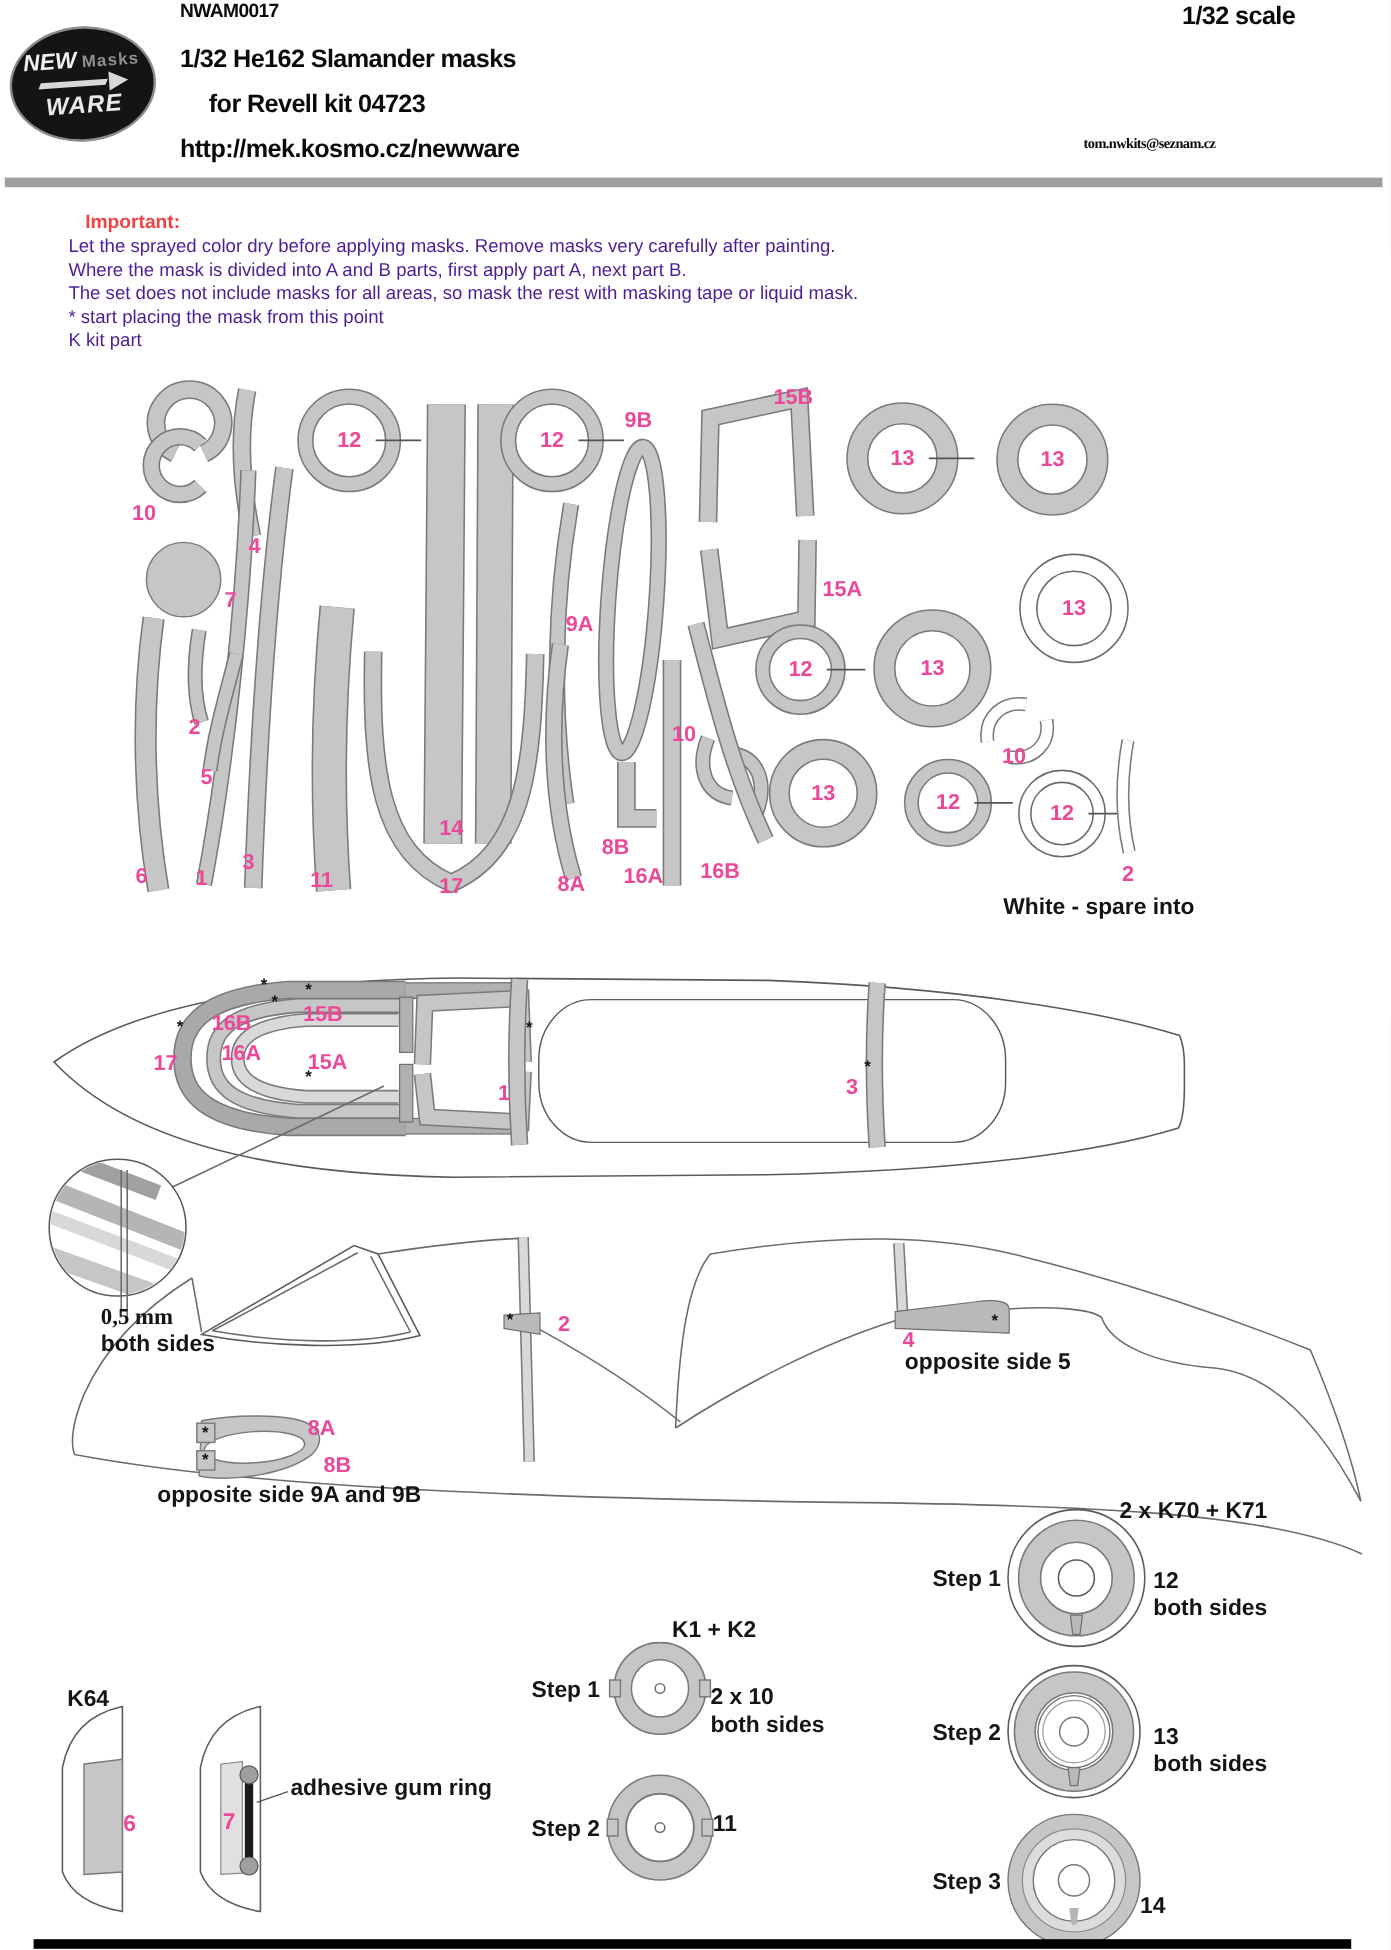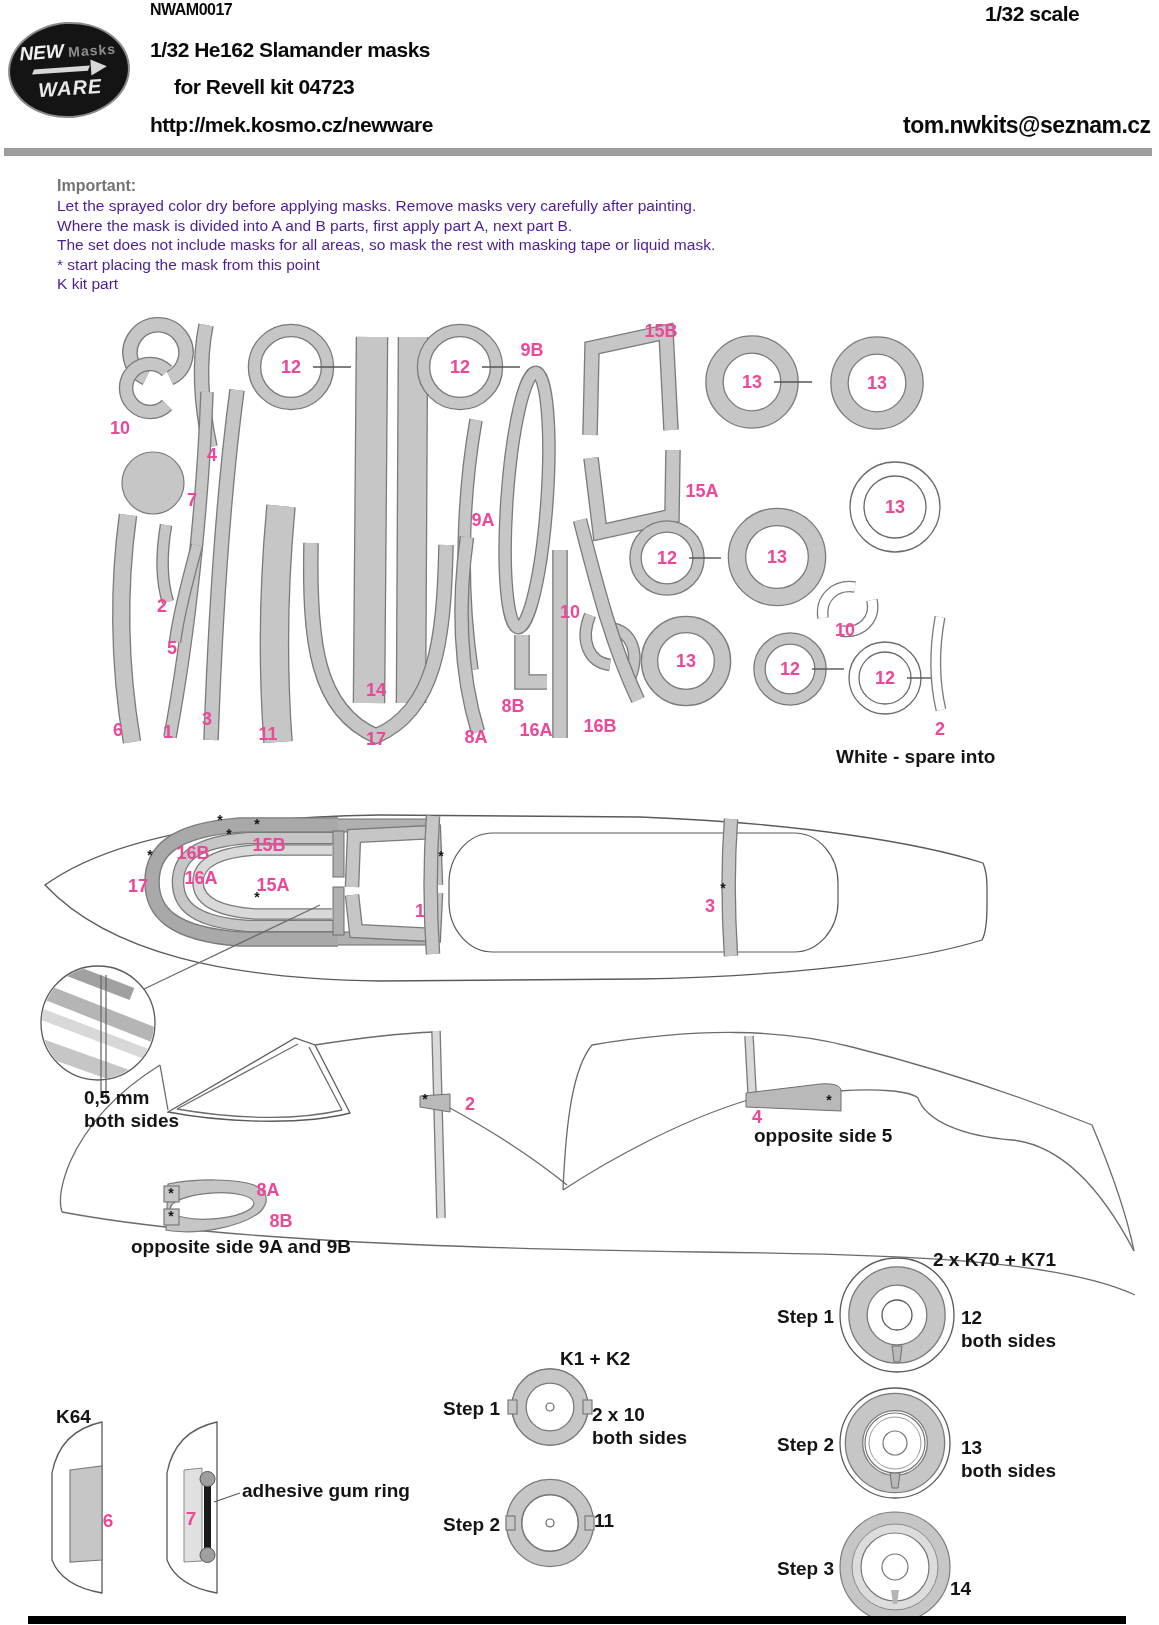--- a/index.html
+++ b/index.html
@@ -7,21 +7,21 @@
       font-family:"Liberation Sans",sans-serif;color:#111;}
   .abs{position:absolute;}
   svg{position:absolute;left:0;display:block;}
 
   
   .ht{position:absolute;font:bold 21px "Liberation Sans",sans-serif;letter-spacing:-0.5px;color:#0a0a0a;white-space:nowrap;}
   .lbl{position:absolute;transform:translate(-50%,-50%);font:bold 18px "Liberation Sans",sans-serif;color:#ec4899;white-space:nowrap;}
   .note{position:absolute;font:bold 19px "Liberation Sans",sans-serif;color:#141414;white-space:nowrap;}
   .star{position:absolute;transform:translate(-50%,-50%);font:bold 14px "Liberation Sans",sans-serif;color:#141414;}
   .instr{font:15.5px/19.5px "Liberation Sans",sans-serif;color:#4c1d95;white-space:nowrap;}
-  .instr-h{font:bold 16px/20px "Liberation Sans",sans-serif;color:#737373;}
+  .instr-h{font:bold 16px/20px "Liberation Sans",sans-serif;color:#ef4444;margin-left:14px;}
 
   
   .logo{position:absolute;left:8px;top:22px;width:118px;height:92px;background:#141414;border-radius:50%;
         border:2px solid #8a8a8a;display:flex;flex-direction:column;align-items:center;justify-content:center;
         transform:rotate(-4deg);}
   .logo-l1{white-space:nowrap;}
   .logo-new{font:italic bold 19px "Liberation Sans",sans-serif;color:#f0f0f0;}
   .logo-masks{font:bold 14px "Liberation Sans",sans-serif;color:#8f8f8f;letter-spacing:1px;}
   .logo-arrow{position:relative;width:76px;height:12px;margin:1px 0 2px 0;}
   .logo-arrow .shaft{position:absolute;left:2px;top:4px;width:56px;height:5px;background:#d8d8d8;transform:skewX(-25deg);}
@@ -57,21 +57,21 @@
         <i class="head"></i>
       </div>
     <div class="logo-ware">WARE</div>
   </div>
 
   <div class="ht" style="left:150px;top:1px;font-size:16px;">NWAM0017</div>
   <div class="ht" style="left:150px;top:38px;">1/32 He162 Slamander masks</div>
   <div class="ht" style="left:150px;top:75px;margin-left:24px;">for Revell kit 04723</div>
   <div class="ht" style="left:150px;top:113px;">http://mek.kosmo.cz/newware</div>
   <div class="ht" style="left:985px;top:2px;">1/32 scale</div>
-  <div class="ht" style="left:903px;top:112px;font-size:23px;">tom.nwkits@seznam.cz</div>
+  <div class="ht" style="left:903px;top:112px;font-size:12px;font-family:Liberation Serif, serif;">tom.nwkits@seznam.cz</div>
   <div class="abs" style="left:4px;top:148px;width:1148px;height:8px;background:#9e9e9e;"></div>
 
   <div class="abs" style="left:57px;top:176px;">
     <div class="instr-h">Important:</div>
     <div class="instr">Let the sprayed color dry before applying masks. Remove masks very carefully after painting.</div>
     <div class="instr">Where the mask is divided into A and B parts, first apply part A, next part B.</div>
     <div class="instr">The set does not include masks for all areas, so mask the rest with masking tape or liquid mask.</div>
     <div class="instr">*  start placing the mask from this point</div>
     <div class="instr">K kit part</div>
   </div>
@@ -301,21 +301,21 @@
   </svg>
 
   <div class="lbl" style="left:193px;top:853px;">16B</div>
   <div class="lbl" style="left:201px;top:878px;">16A</div>
   <div class="lbl" style="left:269px;top:845px;">15B</div>
   <div class="lbl" style="left:273px;top:885px;">15A</div>
   <div class="lbl" style="left:138px;top:886px;">17</div>
   <div class="lbl" style="left:420px;top:911px;">1</div>
   <div class="lbl" style="left:710px;top:906px;">3</div>
 
-  <div class="note" style="left:84px;top:1087px;">0,5 mm</div>
+  <div class="note" style="left:84px;top:1087px;font-family:Liberation Serif, serif;">0,5 mm</div>
   <div class="note" style="left:84px;top:1110px;">both sides</div>
 
   <div class="lbl" style="left:470px;top:1104px;">2</div>
   <div class="lbl" style="left:757px;top:1117px;">4</div>
   <div class="note" style="left:754px;top:1125px;">opposite side 5</div>
   <div class="lbl" style="left:268px;top:1190px;">8A</div>
   <div class="lbl" style="left:281px;top:1221px;">8B</div>
   <div class="note" style="left:131px;top:1236px;">opposite side 9A and 9B</div>
 
   <div class="star" style="left:150px;top:855px;">*</div>

